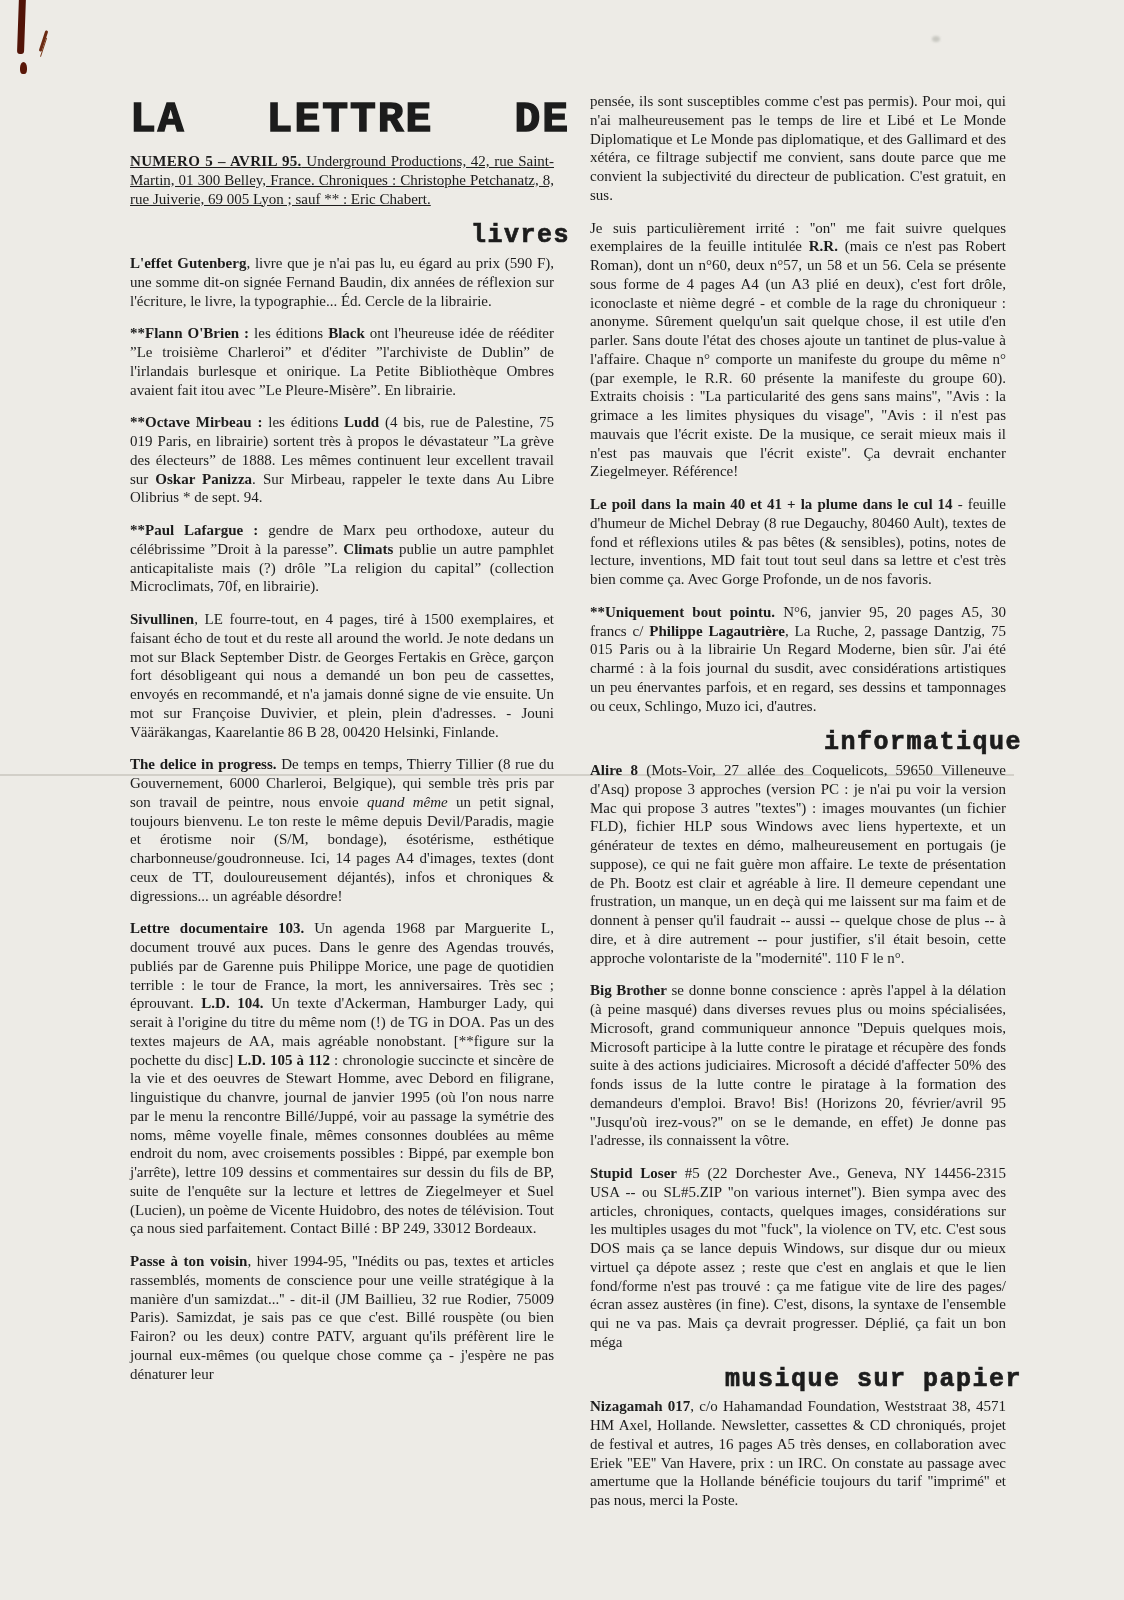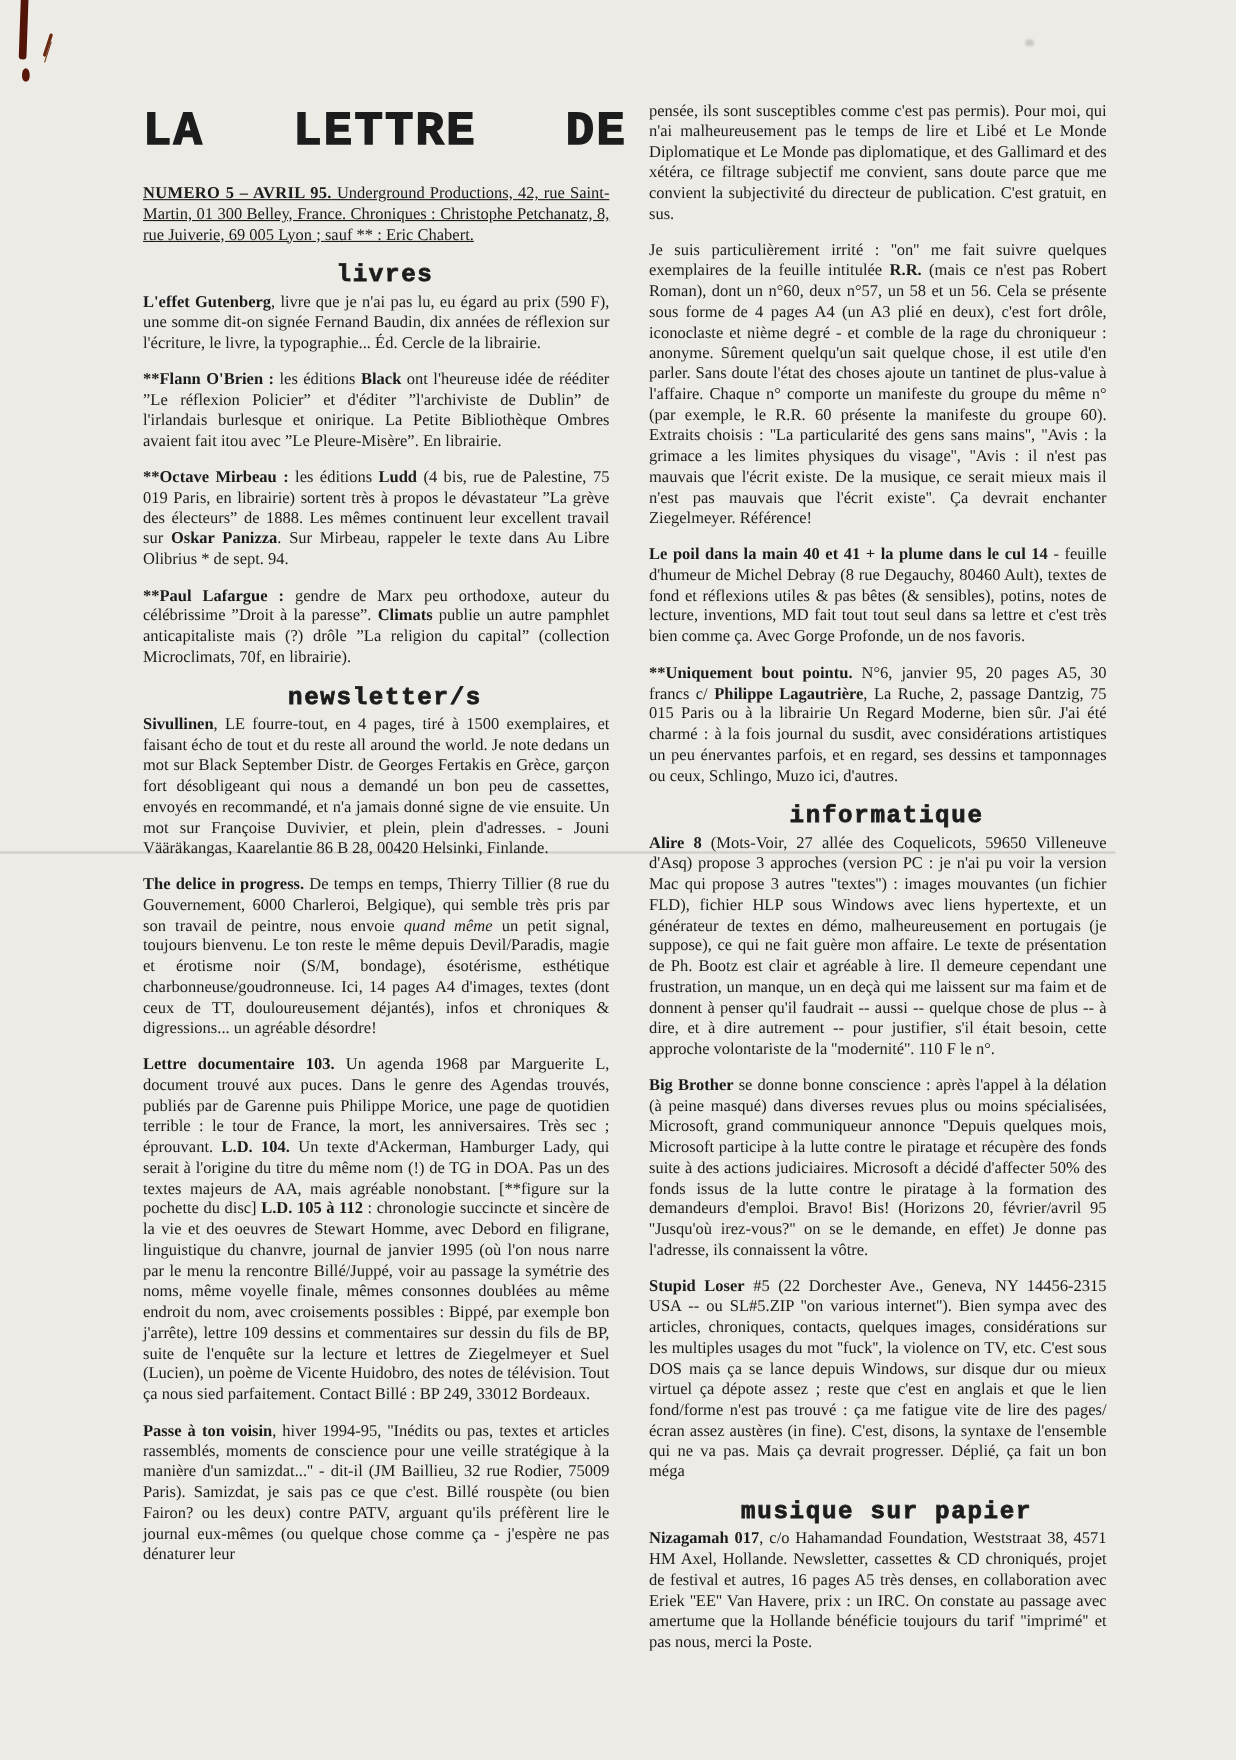--- a/index.html
+++ b/index.html
@@ -13,44 +13,44 @@
   }
   .page-content {
     position:absolute; left:130px; top:92px;
     width:892px;
     display:flex; gap:20px;
   }
   .col { text-align:justify; }
   .col-left  { width:440px; }
   .col-right { width:432px; }
 
-  .masthead-title { margin:0 0 20px 0; }
+  .masthead-title { margin:0 0 5px 0; }
   .title-line {
     display:flex; justify-content:space-between;
     font-family:"Liberation Mono", monospace;
     font-weight:bold;
     font-size:43px; line-height:1.28;
     letter-spacing:2px;
     -webkit-text-stroke:1.4px #1c1c1c;
     white-space:nowrap;
   }
   .masthead {
     font-size:17.5px; line-height:1.5;
     margin:0 0 12px 0; text-align:justify;text-decoration:underline;
   }
   .masthead b { letter-spacing:0.3px; }
 
   .section-heading {
     font-family:"Liberation Mono", monospace;
     font-weight:bold;
-    font-size:22px; line-height:1.15;
+    font-size:25px; line-height:1.15;
     letter-spacing:1.5px;
     -webkit-text-stroke:0.7px #1c1c1c;
     margin:4px 0 3px 0;
-    text-align:center;
+    text-align:right;
   }
   .para {
     font-size:15px; line-height:1.25;
     margin:0 16px 14px 0;
     text-align:justify;
   }
   .para b { }
   .para i { }
 
   
@@ -95,24 +95,23 @@
         <div class="title-line">
           <span>LA</span>
           <span>LETTRE</span>
           <span>DE</span>
         </div>
       </div>
     <div id="left-blocks">
         <p class="para masthead"><b>NUMERO 5 – AVRIL 95.</b><span> Underground Productions, 42, rue Saint-Martin, 01 300 Belley, France. Chroniques : Christophe Petchanatz, 8, rue Juiverie, 69 005 Lyon ;  sauf ** : Eric Chabert.</span></p>
         <div class="section-heading">livres</div>
         <p class="para"><b>L'effet Gutenberg</b><span>, livre que je n'ai pas lu, eu égard au prix (590 F), une somme dit-on signée Fernand Baudin, dix années de réflexion sur l'écriture, le livre, la typographie... Éd. Cercle de la librairie.</span></p>
-        <p class="para"><b>**Flann O'Brien :</b><span> les éditions </span><b>Black</b><span> ont l'heureuse idée de rééditer ”Le réflexion Policier” et d'éditer ”l'archiviste de Dublin” de l'irlandais burlesque et onirique. La Petite Bibliothèque Ombres avaient fait itou avec ”Le Pleure-Misère”. En librairie.</span></p>
+        <p class="para"><b>**Flann O'Brien :</b><span> les éditions </span><b>Black</b><span> ont l'heureuse idée de rééditer ”Le troisième Charleroi” et d'éditer ”l'archiviste de Dublin” de l'irlandais burlesque et onirique. La Petite Bibliothèque Ombres avaient fait itou avec ”Le Pleure-Misère”. En librairie.</span></p>
         <p class="para"><b>**Octave Mirbeau :</b><span> les éditions </span><b>Ludd</b><span> (4 bis, rue de Palestine, 75 019 Paris, en librairie) sortent très à propos le dévastateur ”La grève des électeurs” de 1888. Les mêmes continuent leur excellent travail sur </span><b>Oskar Panizza</b><span>. Sur Mirbeau, rappeler le texte dans Au Libre Olibrius * de sept. 94.</span></p>
         <p class="para"><b>**Paul Lafargue :</b><span> gendre de Marx peu orthodoxe, auteur du célébrissime ”Droit à la paresse”. </span><b>Climats</b><span> publie un autre pamphlet anticapitaliste mais (?) drôle ”La religion du capital” (collection Microclimats, 70f, en librairie).</span></p>
-        <div class="section-heading">newsletter/s</div>
         <p class="para"><b>Sivullinen</b><span>, LE fourre-tout, en 4 pages, tiré à 1500 exemplaires, et faisant écho de tout et du reste all around the world. Je note dedans un mot sur Black September Distr. de Georges Fertakis en Grèce, garçon fort désobligeant qui nous a demandé un bon peu de cassettes, envoyés en recommandé, et n'a jamais donné signe de vie ensuite. Un mot sur Françoise Duvivier, et plein, plein d'adresses. - Jouni Vääräkangas, Kaarelantie 86 B 28, 00420 Helsinki, Finlande.</span></p>
         <p class="para"><b>The delice in progress.</b><span> De temps en temps, Thierry Tillier (8 rue du Gouvernement, 6000 Charleroi, Belgique), qui semble très pris par son travail de peintre, nous envoie </span><i>quand même</i><span> un petit signal, toujours bienvenu. Le ton reste le même depuis Devil/Paradis, magie et érotisme noir (S/M, bondage), ésotérisme, esthétique charbonneuse/goudronneuse. Ici, 14 pages A4 d'images, textes (dont ceux de TT, douloureusement déjantés), infos et chroniques &amp; digressions... un agréable désordre!</span></p>
         <p class="para"><b>Lettre documentaire 103.</b><span> Un agenda 1968 par Marguerite L, document trouvé aux puces. Dans le genre des Agendas trouvés, publiés par de Garenne puis Philippe Morice, une page de quotidien terrible : le tour de France, la mort, les anniversaires. Très sec ; éprouvant. </span><b>L.D. 104.</b><span> Un texte d'Ackerman, Hamburger Lady, qui serait à l'origine du titre du même nom (!) de TG in DOA. Pas un des textes majeurs de AA, mais agréable nonobstant. [**figure sur la pochette du disc] </span><b>L.D. 105 à 112</b><span> : chronologie succincte et sincère de la vie et des oeuvres de Stewart Homme, avec Debord en filigrane, linguistique du chanvre, journal de janvier 1995 (où l'on nous narre par le menu la rencontre Billé/Juppé, voir au passage la symétrie des noms, même voyelle finale, mêmes consonnes doublées au même endroit du nom, avec croisements possibles : Bippé, par exemple bon j'arrête), lettre 109 dessins et commentaires sur dessin du fils de BP, suite de l'enquête sur la lecture et lettres de Ziegelmeyer et Suel (Lucien), un poème de Vicente Huidobro, des notes de télévision. Tout ça nous sied parfaitement. Contact Billé : BP 249, 33012 Bordeaux.</span></p>
         <p class="para"><b>Passe à ton voisin</b><span>, hiver 1994-95, ''Inédits ou pas, textes et articles rassemblés, moments de conscience pour une veille stratégique à la manière d'un samizdat...'' - dit-il (JM Baillieu, 32 rue Rodier, 75009 Paris). Samizdat, je sais pas ce que c'est. Billé rouspète (ou bien Fairon? ou les deux) contre PATV, arguant qu'ils préfèrent lire le journal eux-mêmes (ou quelque chose comme ça - j'espère ne pas dénaturer leur</span></p>
       </div>
   </div>
   <div class="col col-right" id="right-blocks">
       <p class="para"><span>pensée, ils sont susceptibles comme c'est pas permis). Pour moi, qui n'ai malheureusement pas le temps de lire et Libé et Le Monde Diplomatique et Le Monde pas diplomatique, et des Gallimard et des xétéra, ce filtrage subjectif me convient, sans doute parce que me convient la subjectivité du directeur de publication. C'est gratuit, en sus.</span></p>
       <p class="para"><span>Je suis particulièrement irrité : ''on'' me fait suivre quelques exemplaires de la feuille intitulée </span><b>R.R.</b><span> (mais ce n'est pas Robert Roman), dont un n°60, deux n°57, un 58 et un 56. Cela se présente sous forme de 4 pages A4 (un A3 plié en deux), c'est fort drôle, iconoclaste et nième degré - et comble de la rage du chroniqueur : anonyme. Sûrement quelqu'un sait quelque chose, il est utile d'en parler. Sans doute l'état des choses ajoute un tantinet de plus-value à l'affaire. Chaque n° comporte un manifeste du groupe du même n° (par exemple, le R.R. 60 présente la manifeste du groupe 60). Extraits choisis : ''La particularité des gens sans mains'', ''Avis : la grimace a les limites physiques du visage'', ''Avis : il n'est pas mauvais que l'écrit existe. De la musique, ce serait mieux mais il n'est pas mauvais que l'écrit existe''. Ça devrait enchanter Ziegelmeyer. Référence!</span></p>
       <p class="para"><b>Le poil dans la main 40 et 41 + la plume dans le cul 14</b><span> - feuille d'humeur de Michel Debray (8 rue Degauchy, 80460 Ault), textes de fond et réflexions utiles &amp; pas bêtes (&amp; sensibles), potins, notes de lecture, inventions, MD fait tout tout seul dans sa lettre et c'est très bien comme ça. Avec Gorge Profonde, un de nos favoris.</span></p>

